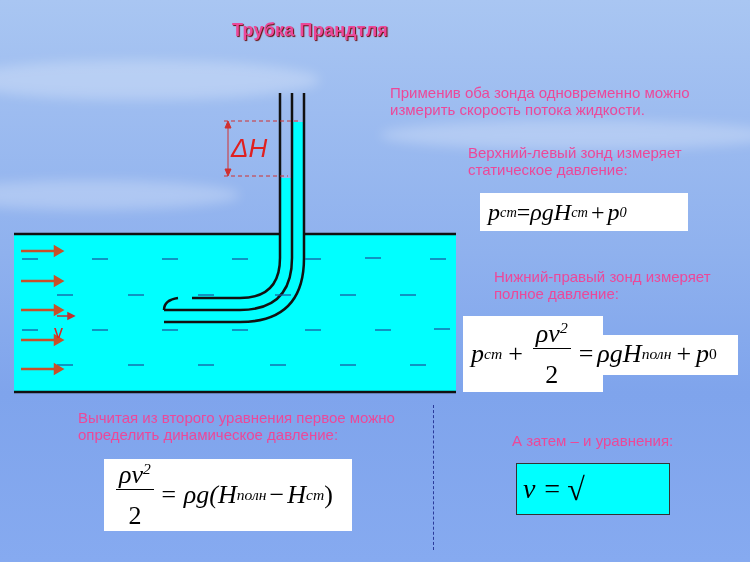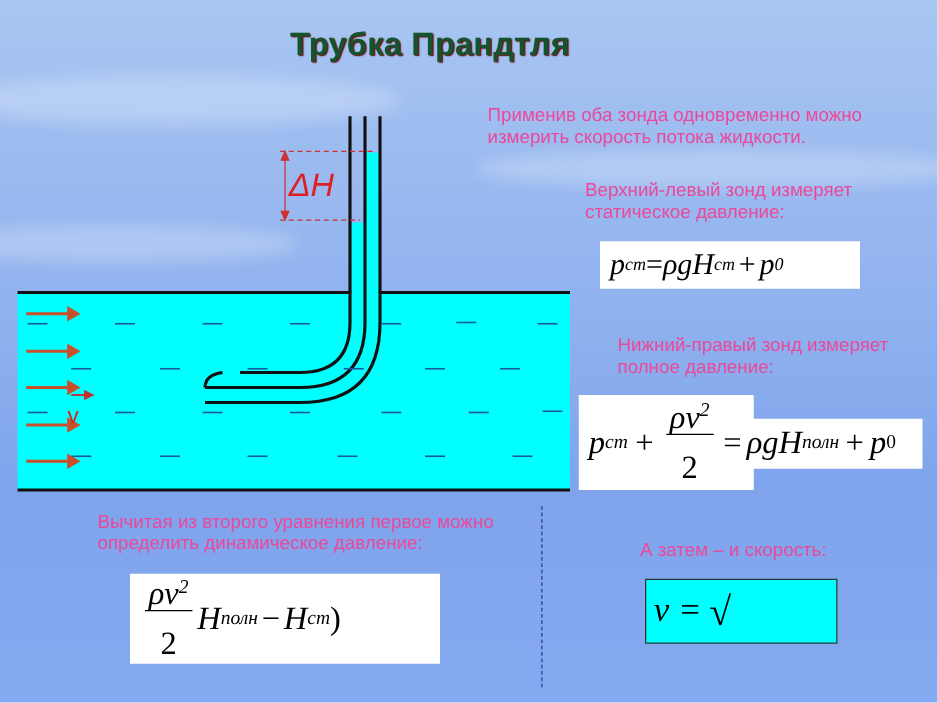--- a/index.html
+++ b/index.html
@@ -3,22 +3,22 @@
 <meta charset="utf-8">
 <style>
   html, body { margin:0; padding:0; }
   body {
     width:750px; height:562px; overflow:hidden; position:relative;
     background: linear-gradient(180deg, #a9c6f2 0%, #9dbcf0 20%, #8fb1ee 45%, #7fa4ec 70%, #86aaf0 100%);
     font-family: "Liberation Sans", sans-serif;
   }
   .streak { position:absolute; border-radius:50%; background:rgba(255,255,255,0.25); filter:blur(6px); }
   .title {
-    position:absolute; left:232px; top:20px; font-size:26px; font-weight:bold;
-    color:#14532d; text-shadow:1px 1px 1px #6a0a0a; letter-spacing:0.2px;
+    position:absolute; left:232px; top:20px; font-size:18px; font-weight:bold;
+    color:#ec4899; text-shadow:1px 1px 1px #6a0a0a; letter-spacing:0.2px;
   }
   .txt { position:absolute; color:#ec4899; font-size:15px; line-height:17px; white-space:pre; }
   .formula {
     position:absolute; background:#ffffff; color:#000;
     font-family:"Liberation Serif", serif; font-style:italic;
     display:flex; align-items:center; padding:0 8px; box-sizing:border-box;
   }
   .frac { display:inline-flex; flex-direction:column; align-items:center; margin:0 4px; font-style:italic;gap:12px; }
   .frac .num { border-bottom:1.5px solid #000; padding:0 3px; line-height:1; }
   .frac .den { line-height:1.05; font-style:normal; }
@@ -82,31 +82,32 @@
 </div>
 
 <div class="txt" style="left:55px;top:409px;margin-left:23px;">Вычитая из второго уравнения первое можно
 определить динамическое давление:</div>
 
 <div class="formula" style="left:104px;top:459px;width:248px;height:72px;font-size:26px;">
   <span class="frac">
     <span class="num"><span>ρv</span><sup>2</sup></span>
     <span class="den">2</span>
   </span>
+  <span style="margin-left:2px;">= ρg(</span>
   <span>H</span>
     <sub>полн</sub>
   <span class="up" style="margin:0 3px;">−</span>
   <span>H</span>
     <sub>ст</sub>
   <span class="up">)</span>
 </div>
 
 <div class="divider"></div>
 
-<div class="txt" style="left:512px;top:432px;">А затем – и скорость:</div>
+<div class="txt" style="left:512px;top:432px;">А затем – и уравнения:</div>
 
 <div class="velbox">
   <span>v =</span>
   <span class="sqrt">
     <span class="rad">√</span>
   </span>
 </div>
 
 <svg width="750" height="562" style="position:absolute;left:0;top:0;pointer-events:none;">
 

